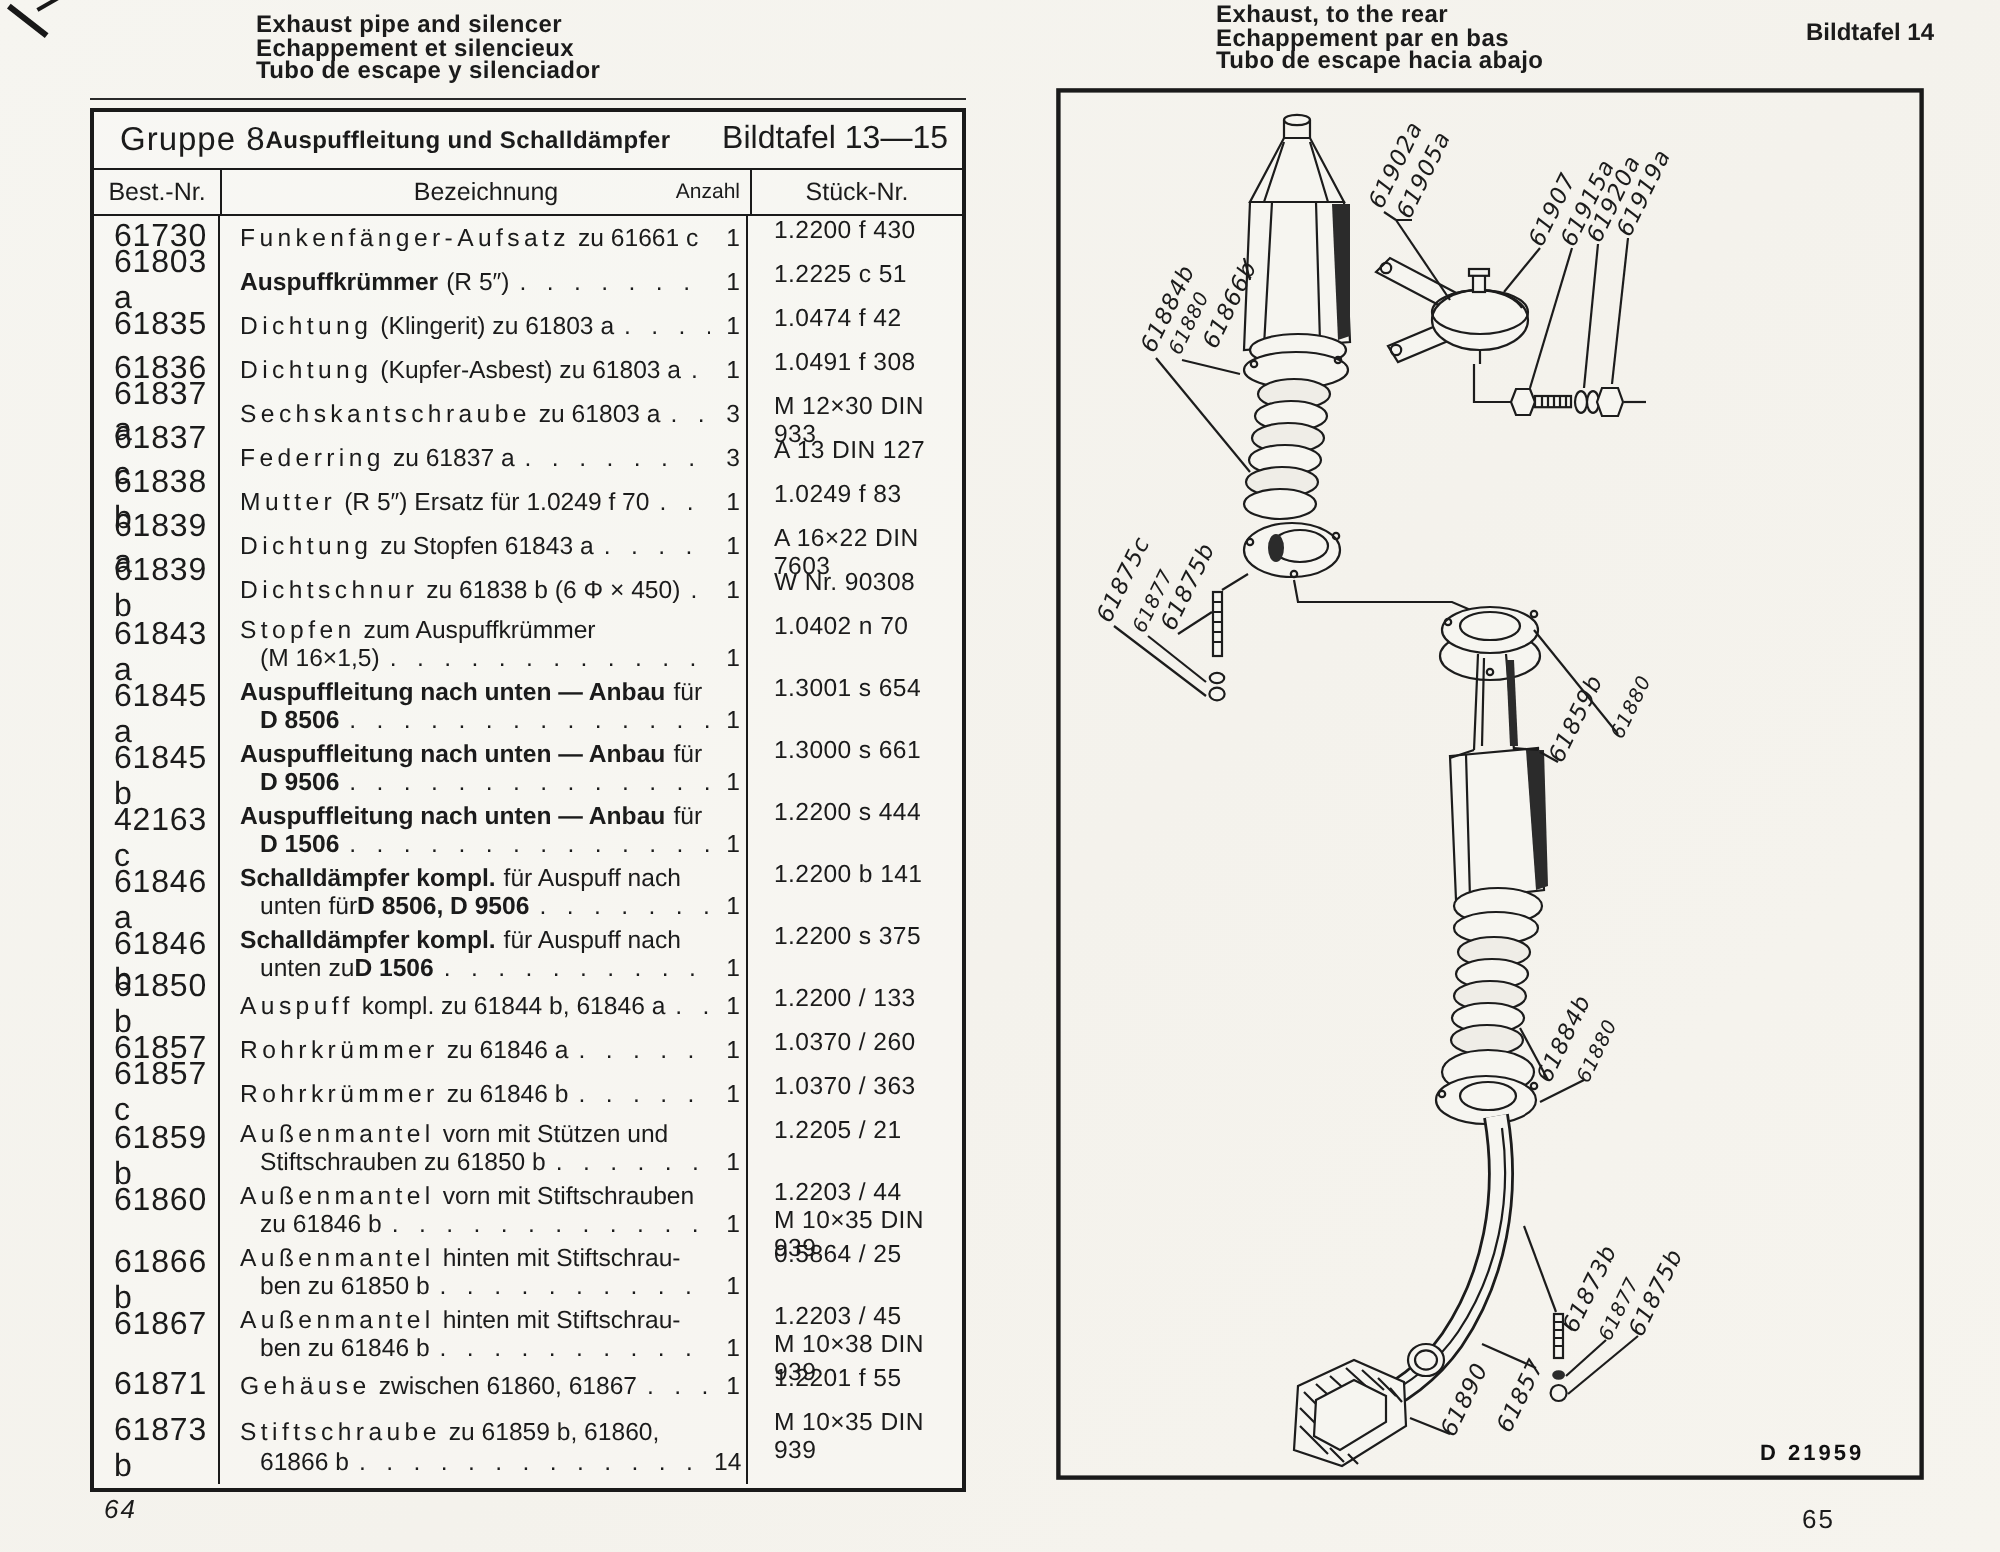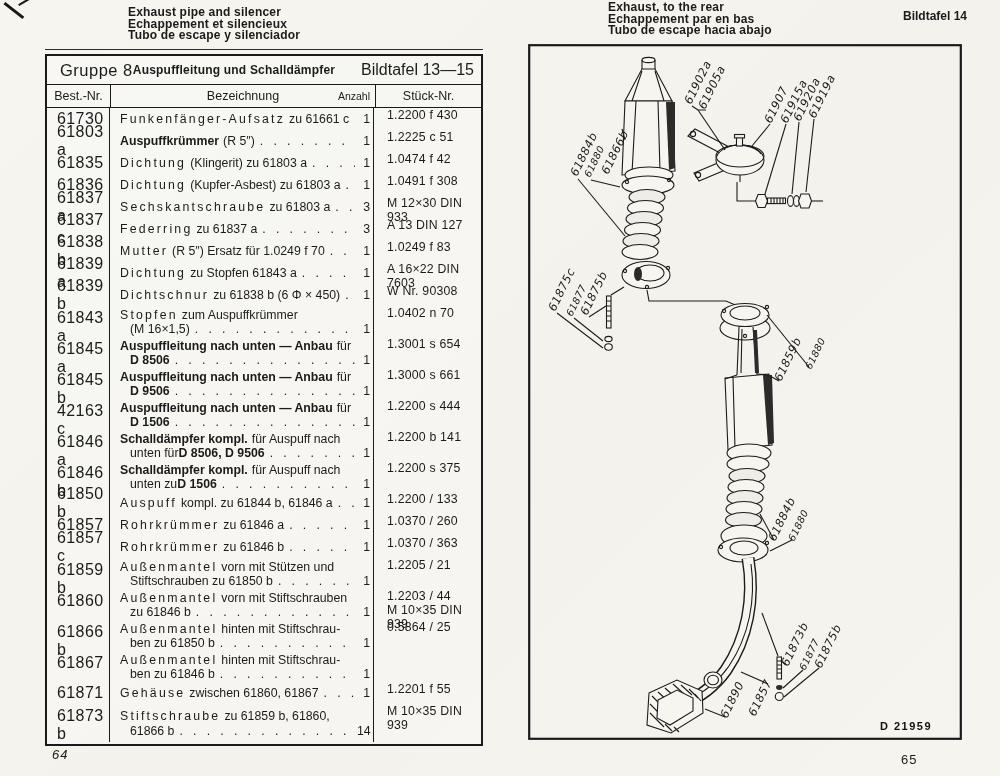--- a/index.html
+++ b/index.html
@@ -451,20 +451,24 @@
         <span class="main sp">Außenmantel</span>
             <span class="rest">hinten mit Stiftschrau-</span>
       </div>
       <div class="l l2">
         <span class="pre">ben zu 61846 b</span>
             <span class="b2"></span>
             <span class="lead"></span>
             <span class="qty">1</span>
       </div>
     </div>
+    <div class="c-stk">
+          <div class="s1">1.2203 / 45</div>
+          <div class="s2">M 10×38 DIN 939</div>
+        </div>
   </div>
       <div class="row s">
     <div class="c-best">61871</div>
     <div class="c-bez">
       <div class="l l1">
         <span class="main sp">Gehäuse</span>
             <span class="rest">zwischen 61860, 61867</span>
             <span class="lead"></span>
             <span class="qty">1</span>
       </div>

